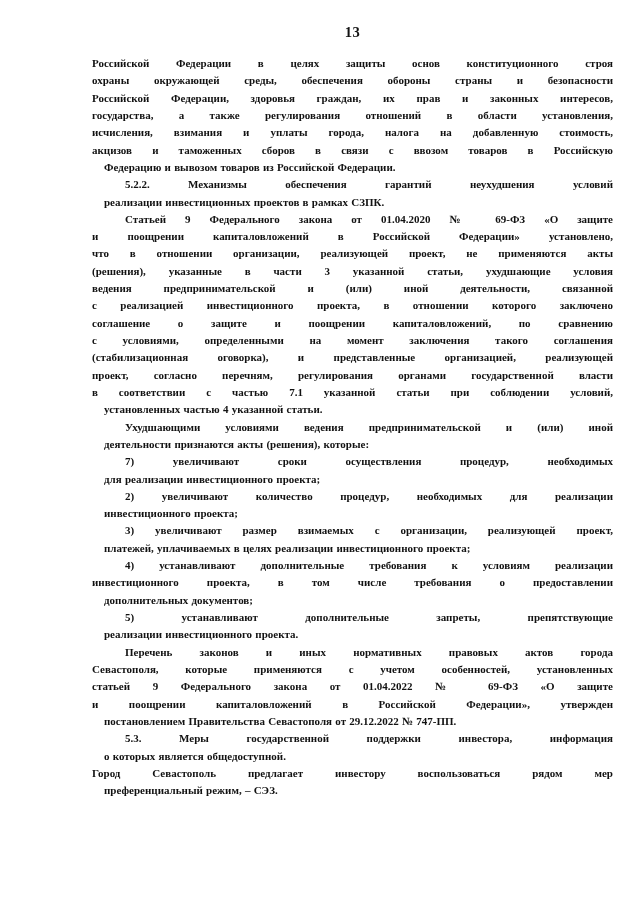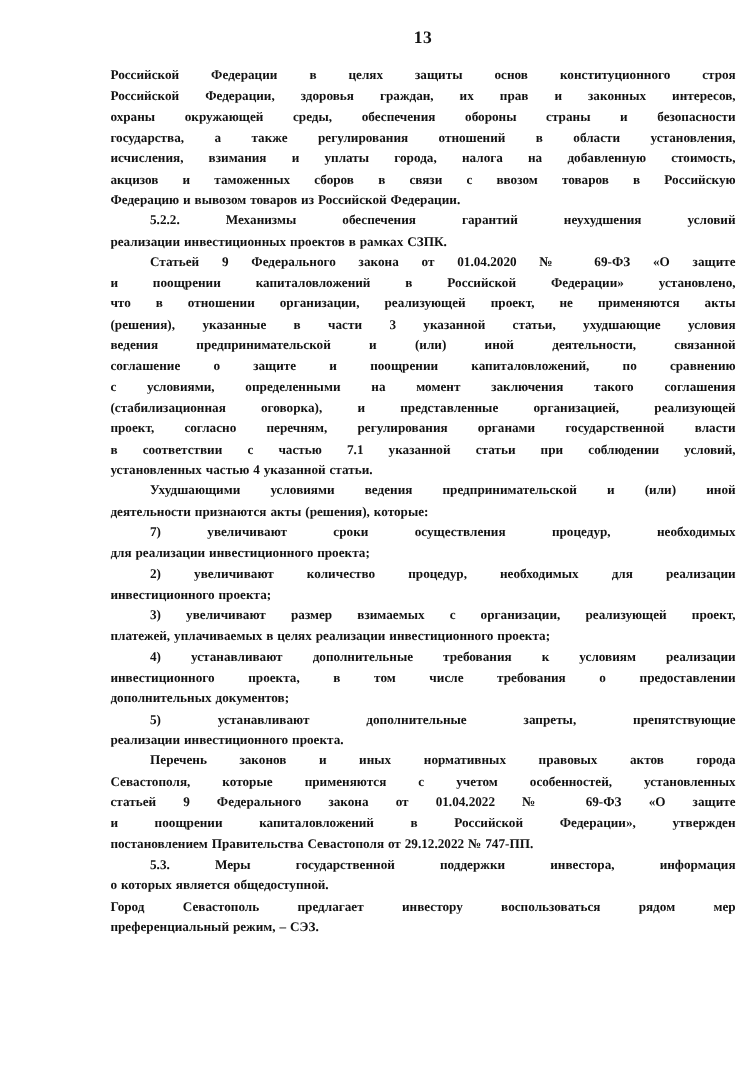--- a/index.html
+++ b/index.html
@@ -44,50 +44,52 @@
   .line {
     height: 17.32px;
     line-height: 17.32px;
     text-align: justify;
     text-align-last: justify;
     overflow: hidden;
     word-spacing: 0.5px;
   }
   .line.last {
     text-align-last: left;
+    margin-left: 12px;
   }
   .para.indent .line:first-child {
     text-indent: 33px;
   }
 </style>
 </head>
 <body>
 
 <div class="page">
   <div class="page-number">13</div>
   <div class="doc">
       <div class="para">
         <div class="line">Российской Федерации в целях защиты основ конституционного строя</div>
+        <div class="line">охраны окружающей среды, обеспечения обороны страны и безопасности</div>
         <div class="line">Российской Федерации, здоровья граждан, их прав и законных интересов,</div>
-        <div class="line">охраны окружающей среды, обеспечения обороны страны и безопасности</div>
         <div class="line">государства, а также регулирования отношений в области установления,</div>
         <div class="line">исчисления, взимания и уплаты города, налога на добавленную стоимость,</div>
         <div class="line">акцизов и таможенных сборов в связи с ввозом товаров в Российскую</div>
         <div class="line last">Федерацию и вывозом товаров из Российской Федерации.</div>
       </div>
       <div class="para indent">
         <div class="line">5.2.2. Механизмы обеспечения гарантий неухудшения условий</div>
         <div class="line last">реализации инвестиционных проектов в рамках СЗПК.</div>
       </div>
       <div class="para indent">
         <div class="line">Статьей 9 Федерального закона от 01.04.2020 № 69-ФЗ «О защите</div>
         <div class="line">и поощрении капиталовложений в Российской Федерации» установлено,</div>
         <div class="line">что в отношении организации, реализующей проект, не применяются акты</div>
         <div class="line">(решения), указанные в части 3 указанной статьи, ухудшающие условия</div>
         <div class="line">ведения предпринимательской и (или) иной деятельности, связанной</div>
+        <div class="line">с реализацией инвестиционного проекта, в отношении которого заключено</div>
         <div class="line">соглашение о защите и поощрении капиталовложений, по сравнению</div>
         <div class="line">с условиями, определенными на момент заключения такого соглашения</div>
         <div class="line">(стабилизационная оговорка), и представленные организацией, реализующей</div>
         <div class="line">проект, согласно перечням, регулирования органами государственной власти</div>
         <div class="line">в соответствии с частью 7.1 указанной статьи при соблюдении условий,</div>
         <div class="line last">установленных частью 4 указанной статьи.</div>
       </div>
       <div class="para indent">
         <div class="line">Ухудшающими условиями ведения предпринимательской и (или) иной</div>
         <div class="line last">деятельности признаются акты (решения), которые:</div>

